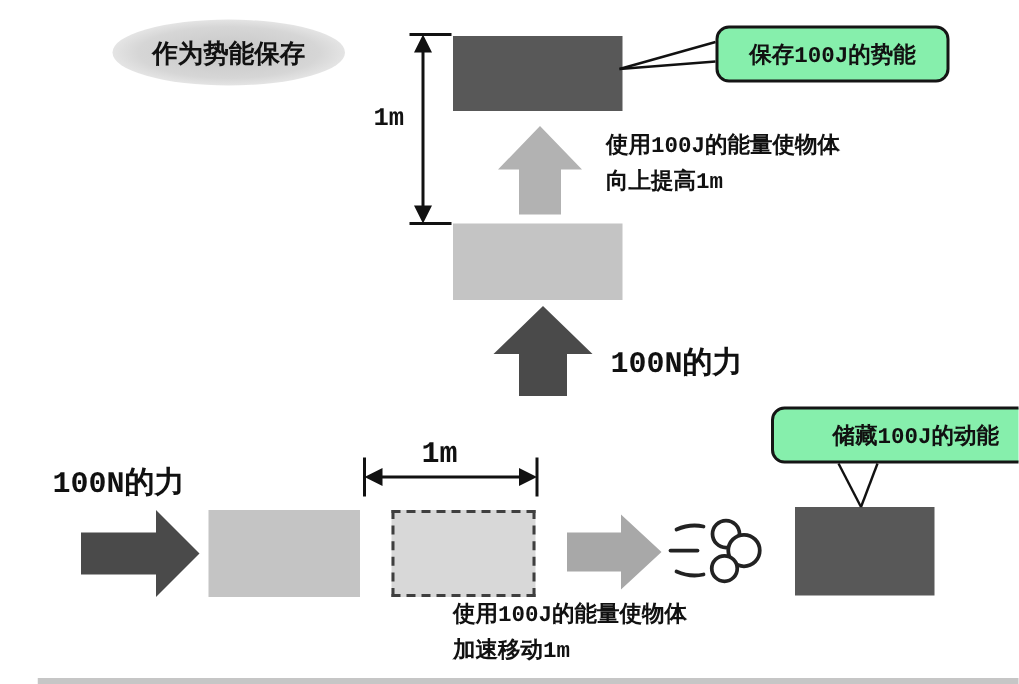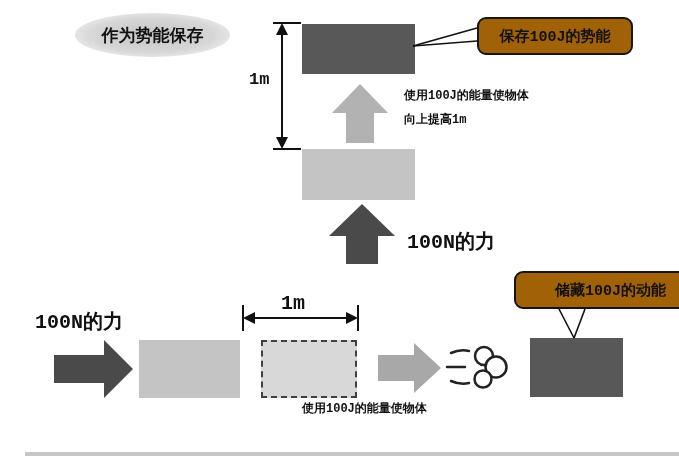--- a/index.html
+++ b/index.html
@@ -15,26 +15,26 @@
   .box.light  { background:#c4c4c4; }
   .box.dashed { background:#d8d8d8; border:2px dashed #3f3f3f; }
   .overlay { position:absolute; left:0; top:0; z-index:2; pointer-events:none; }
   .ellipse-label {
     position:absolute; z-index:3; display:flex; align-items:center; justify-content:center;
     font-weight:bold; font-size:17px; border-radius:50%;
     background:radial-gradient(ellipse at center,#c6c6c6 0%,#d6d6d6 55%,rgba(235,235,235,0) 100%);
     white-space:nowrap;
   }
   .callout {
-    position:absolute; z-index:3; background:#a16207; border:2px solid #151515;
+    position:absolute; z-index:3; background:#86efac; border:2px solid #151515;
     border-radius:9px; display:flex; align-items:center; justify-content:center;
     font-weight:bold; font-size:15px; white-space:nowrap;
   }
   .t { position:absolute; z-index:3; font-weight:bold; white-space:nowrap; }
-  .t15 { font-size:12px; }
+  .t15 { font-size:15px; }
   .t16 { font-size:20px; }
   .t17 { font-size:17px; }
   .bottom-edge { position:absolute; left:0; top:452px; width:679px; height:4px; background:#c6c6c6; z-index:1; }
 </style>
 </head>
 <body>
 
 <div class="canvas">
 
   <div class="box dark" style="left:277px; top:24px;  width:113px; height:50px;"></div>
@@ -96,14 +96,15 @@
   <div class="callout" style="left:489px; top:271px; width:193px; height:38px;">储藏100J的动能</div>
 
   <div class="t t17" style="left:224px; top:70px;">1m</div>
   <div class="t t15" style="left:379px; top:87px;">使用100J的能量使物体</div>
   <div class="t t15" style="left:379px; top:111px;">向上提高1m</div>
   <div class="t t16" style="left:382px; top:228px;">100N的力</div>
 
   <div class="t t16" style="left:10px; top:308px;">100N的力</div>
   <div class="t t16" style="left:256px; top:292px;">1m</div>
   <div class="t t15" style="left:277px; top:400px;">使用100J的能量使物体</div>
+  <div class="t t15" style="left:277px; top:424px;">加速移动1m</div>
 
 </div>
 
 </body></html>

